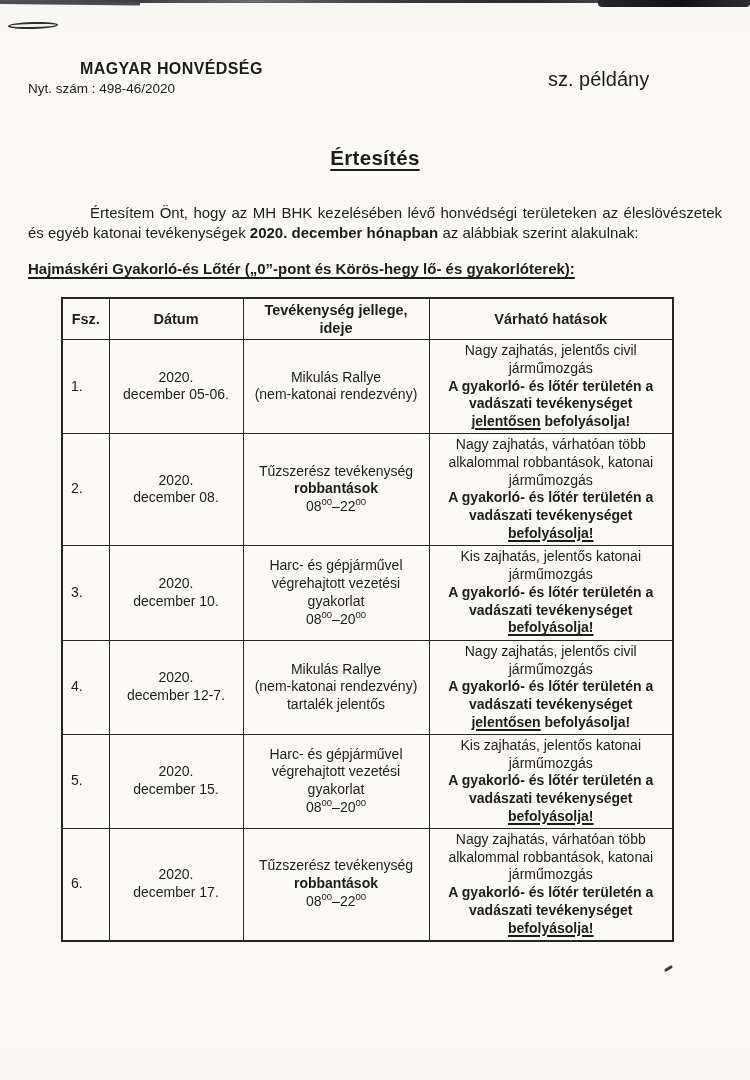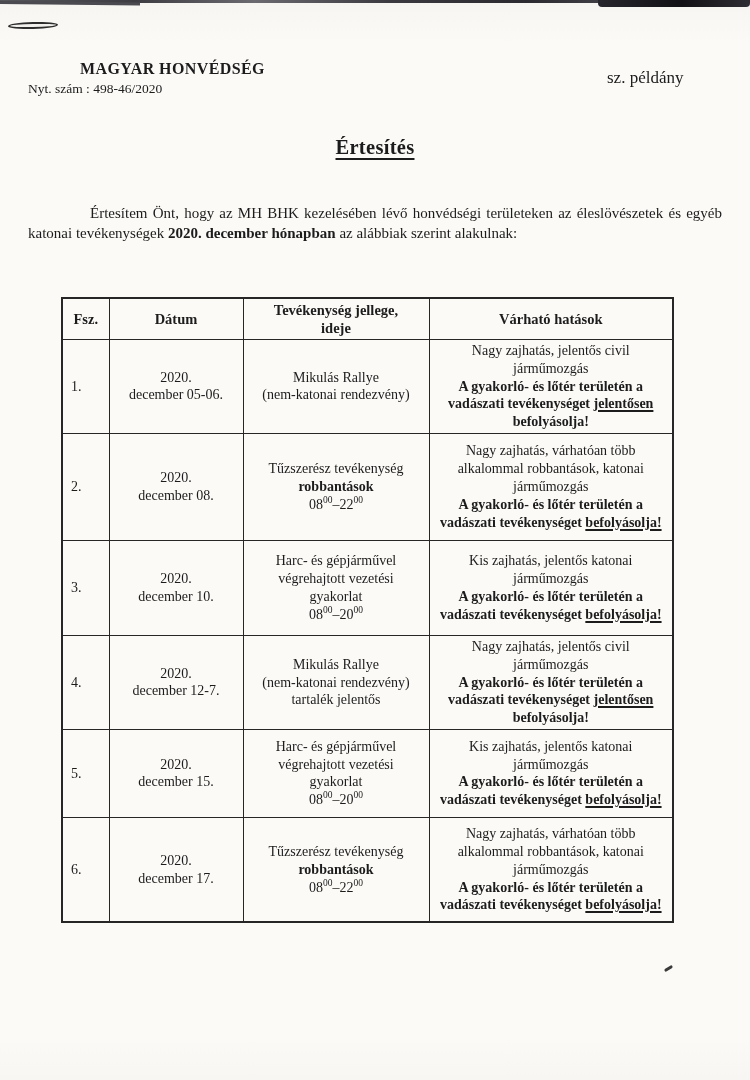--- a/index.html
+++ b/index.html
@@ -9,21 +9,21 @@
   }
   *{margin:0;padding:0;box-sizing:border-box;}
   html,body{background:#e8e8e6;}
   .page{
     position:relative;
     width:750px;height:1080px;
     margin:0 auto;
     background:var(--paper);
     background-image:linear-gradient(180deg, #f6f5f2 0%, #fbfaf7 4%, #fbfaf7 96%, #f7f6f3 100%);
     color:var(--ink);
-    font-family:Liberation Serif, serif;
+    font-family:Liberation Sans, sans-serif;
     overflow:hidden;
   }
   
   .scan-edge-top{
     position:absolute;top:0;left:0;width:100%;height:3px;
     background:linear-gradient(90deg,#55555c 0%,#3c3c42 18%,#6a6a70 34%,#3a3a40 52%,#2a2a30 70%,#4a4a50 86%,#333338 100%);
   }
   .scan-edge-blob{
     position:absolute;top:0;left:598px;width:152px;height:7px;
     background:linear-gradient(90deg,#26262c, #111116 55%, #2e2e34);
@@ -43,24 +43,24 @@
     position:absolute;left:664px;top:967px;width:9px;height:3px;
     background:#3a3a3a;border-radius:2px;
     transform:rotate(-32deg);
   }
   
   .letterhead{position:absolute;top:60px;left:28px;}
   .org1{font-weight:bold;font-size:16px;letter-spacing:.4px;padding-left:52px;}
   .org2{font-weight:bold;font-size:17.5px;letter-spacing:.3px;margin-top:2px;
         text-decoration:underline;text-decoration-thickness:2.2px;text-underline-offset:3px;}
   .regnum{font-size:13.5px;margin-top:3px;}
-  .copy-label{position:absolute;left:607px;top:68px;font-size:17px;}
+  .copy-label{position:absolute;left:548px;top:68px;font-size:20px;}
   
   .doc-title{
-    position:absolute;top:136px;left:0;width:100%;
+    position:absolute;top:146px;left:0;width:100%;
     text-align:center;font-size:20.5px;font-weight:bold;letter-spacing:.3px;
   }
   .doc-title span{text-decoration:underline;text-decoration-thickness:2px;text-underline-offset:4px;}
   
   .intro{
     position:absolute;top:203px;left:28px;width:694px;
     font-size:15px;line-height:20px;text-align:justify;text-indent:62px;
   }
   .intro b{font-weight:bold;}
   
@@ -116,20 +116,21 @@
   </div>
 
   <div class="copy-label">sz. példány</div>
 
   <div class="doc-title">
     <span>Értesítés</span>
   </div>
 
   <p class="intro"><span>Értesítem Önt, hogy az MH BHK kezelésében lévő honvédségi területeken az éleslövészetek és egyéb katonai tevékenységek </span><b>2020. december hónapban</b><span> az alábbiak szerint alakulnak:</span></p>
 
+  <div class="section-heading">Hajmáskéri Gyakorló-és Lőtér („0”-pont és Körös-hegy lő- és gyakorlóterek):</div>
 
   <table class="sched">
     <colgroup>
       <col class="c-num">
         <col class="c-date">
         <col class="c-act">
         <col class="c-eff">
     </colgroup>
     <thead>
       <tr id="thead-row">

